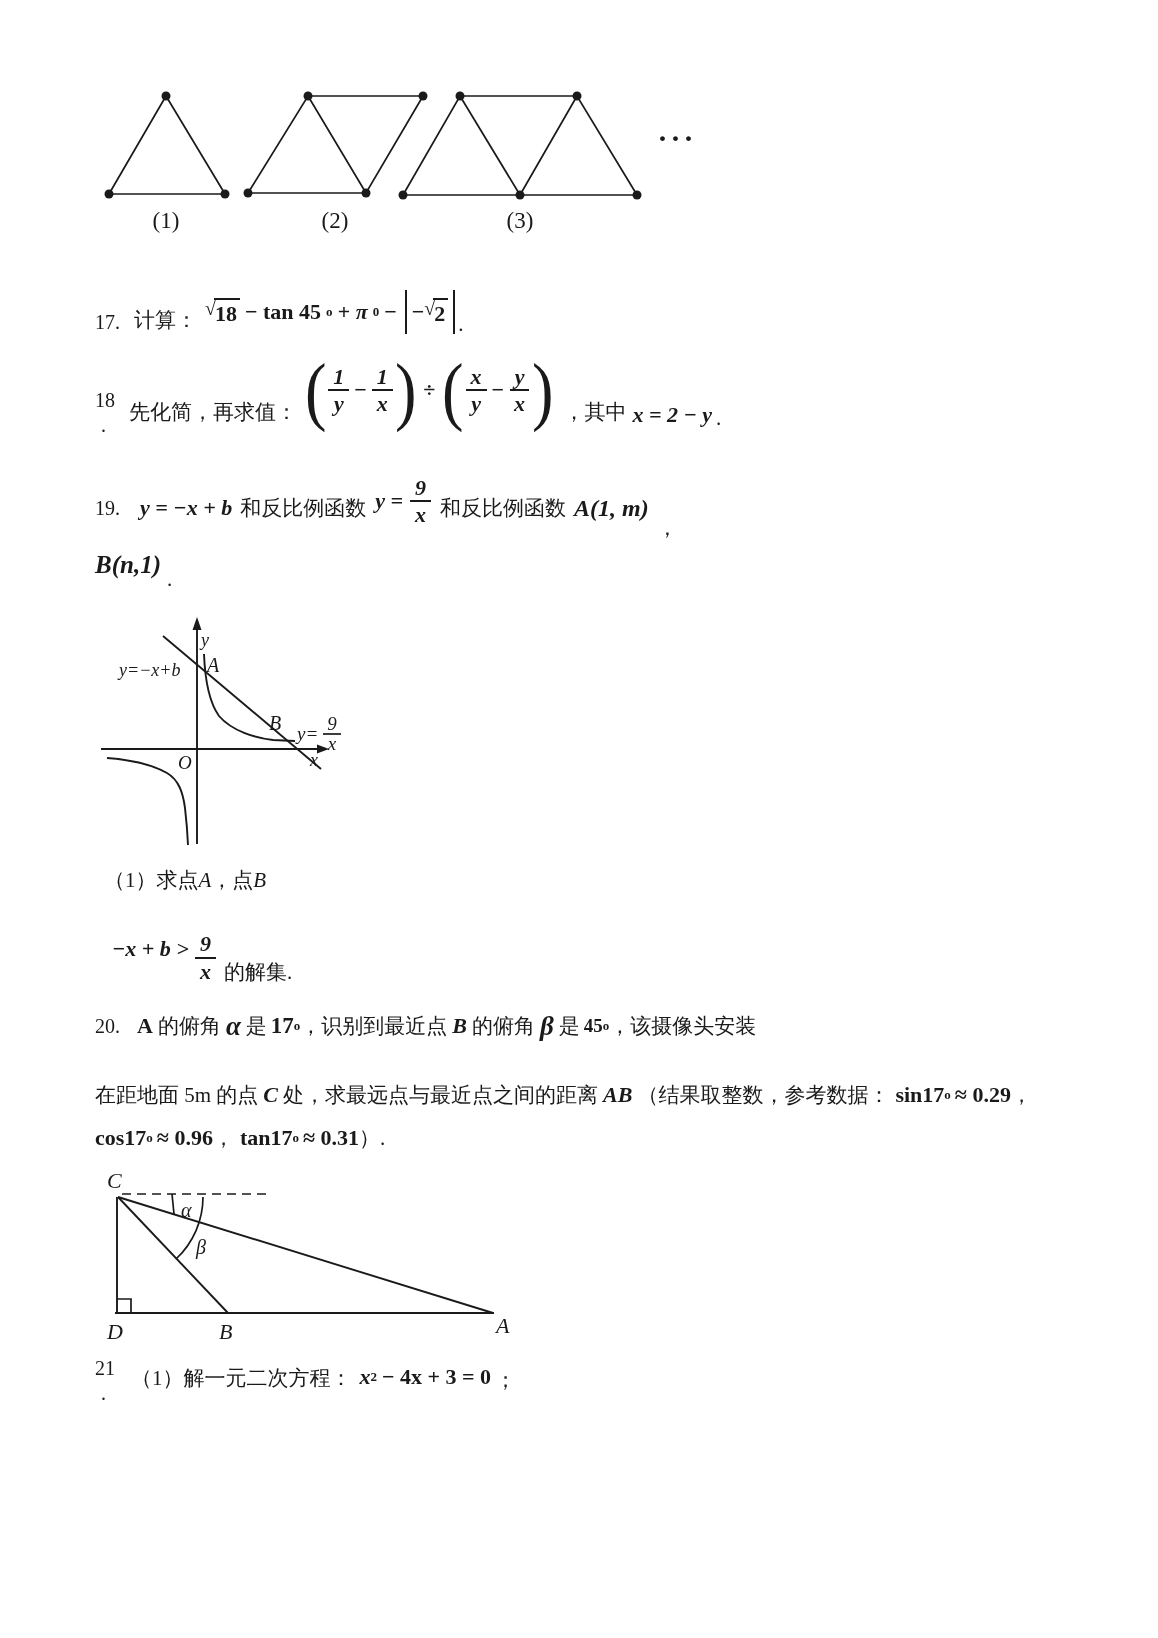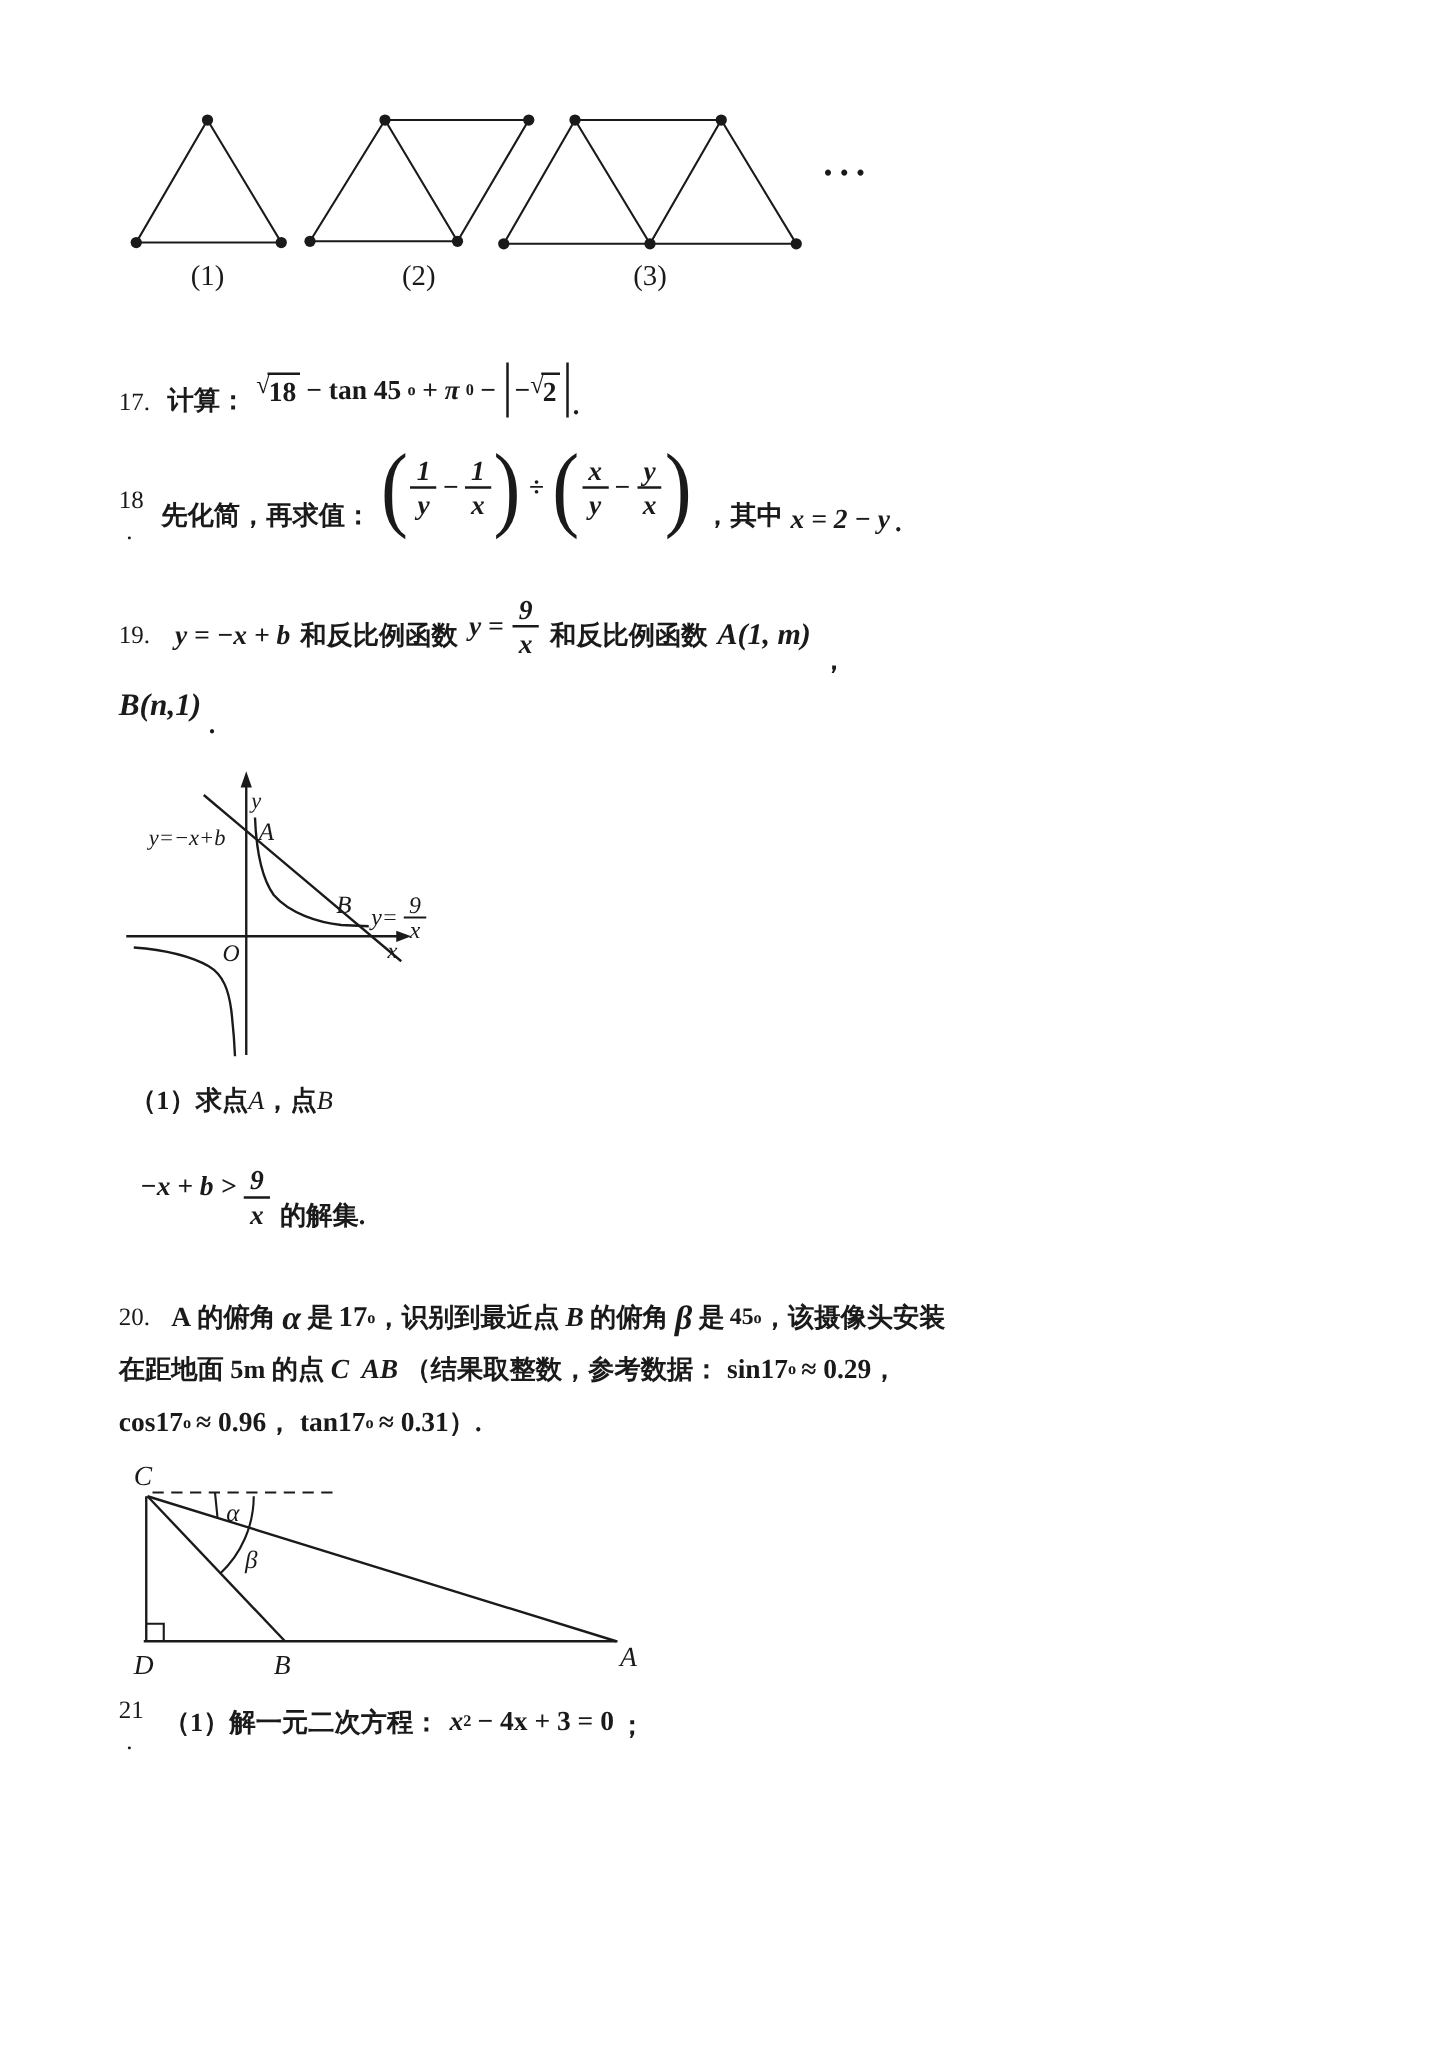--- a/index.html
+++ b/index.html
@@ -1,20 +1,20 @@
 <!DOCTYPE html>
 <html><head>
 <meta charset="utf-8">
 <style>
   html,body{margin:0;padding:0;background:#ffffff;}
   .page{position:relative;width:1158px;height:1638px;background:#ffffff;
         font-family:"Liberation Serif",serif;color:#1a1a1a;overflow:hidden;}
   .abs{position:absolute;}
   .row{display:flex;align-items:center;white-space:nowrap;}
-  .cn{font-size:21px;line-height:1.35;font-weight:bold;}
+  .cn{font-size:21px;line-height:1.35;}
   .num{font-size:20px;font-family:"Liberation Serif",serif;}
   .hd{font-size:21px;font-weight:700;letter-spacing:0.3px;}
   .math{font-family:"Liberation Serif",serif;font-style:italic;font-weight:700;font-size:22px;}
   .mit{font-family:"Liberation Serif",serif;font-style:italic;font-size:21px;}
   .mfn{font-family:"Liberation Serif",serif;font-weight:700;font-size:22px;}
   .greek{font-family:"Liberation Serif",serif;font-style:italic;font-weight:700;font-size:27px;}
   sup.deg{font-size:13px;font-weight:700;font-style:normal;vertical-align:super;line-height:0;}
   .mg{margin:0 5px;} .mg2{margin:0 8px;}
   .frac{display:inline-flex;flex-direction:column;align-items:center;line-height:1.15;}
   .frac .fn{padding:0 5px;border-bottom:2px solid #1a1a1a;}
@@ -179,40 +179,41 @@
     <span class="row" style="margin:0 8px">
       <span class="math" style="margin:0 6px 20px 0">−x + b &gt;</span>
       <span class="frac math" style="margin-bottom:2px">
           <span class="fn">9</span>
           <span class="fd">x</span>
         </span>
     </span>
     <span class="cn">的解集.</span>
   </div>
 
-  <div class="abs row" style="left:95px;top:1028px;height:52px">
+  <div class="abs row" style="left:95px;top:1000px;height:52px">
     <span class="num" style="margin-right:12px">20.</span>
     <span class="mfn mg">A</span>
     <span class="cn">的俯角</span>
     <span class="greek mg">α</span>
     <span class="cn">是</span>
     <span class="mfn" style="margin-left:4px;font-size:23px">17</span>
       <sup class="deg">o</sup>
     <span class="cn">，识别到最近点</span>
     <span class="mfn mg" style="font-style:italic">B</span>
     <span class="cn">的俯角</span>
     <span class="greek mg">β</span>
     <span class="cn">是</span>
     <span class="mfn" style="margin-left:4px;font-size:19px">45</span>
       <sup class="deg">o</sup>
     <span class="cn">，该摄像头安装</span>
   </div>
   <div class="abs row" style="left:95px;top:1072px;height:46px">
     <span class="cn">在距地面 5m 的点</span>
     <span class="math mg">C</span>
+    <span class="cn">处，求最远点与最近点之间的距离</span>
     <span class="math mg">AB</span>
     <span class="cn">（结果取整数，参考数据：</span>
     <span class="mfn" style="margin-left:6px">sin17</span>
       <sup class="deg">o</sup>
     <span class="mfn" style="margin-left:4px">≈ 0.29</span>
     <span class="cn">，</span>
   </div>
   <div class="abs row" style="left:95px;top:1118px;height:40px">
     <span class="mfn">cos17</span>
       <sup class="deg">o</sup>

